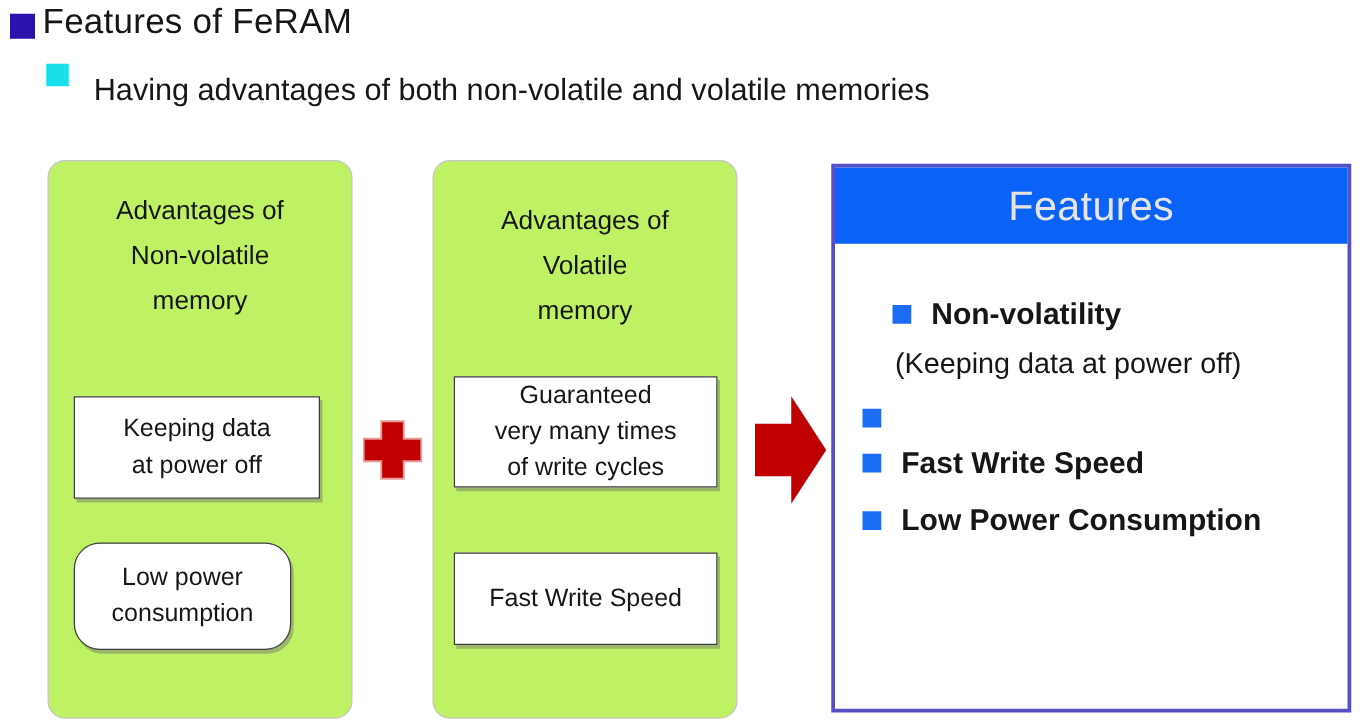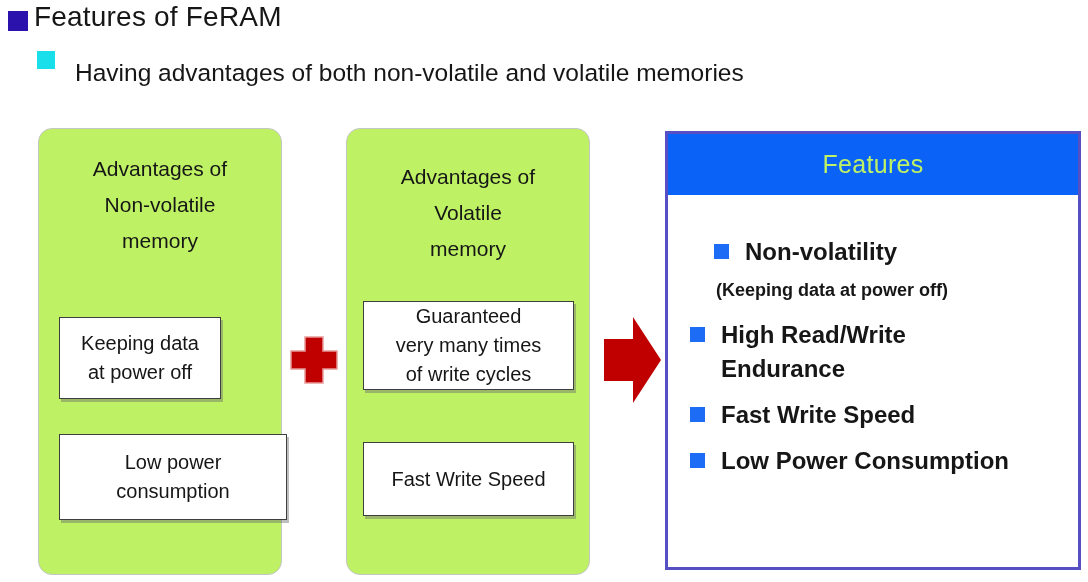--- a/index.html
+++ b/index.html
@@ -44,53 +44,53 @@
   #panel-volatile .panel-title { margin-top:30px; }
 
   .white-box {
     position:absolute; background:#ffffff;
     border:1.3px solid #3E3E3E;
     box-shadow:2px 3px 0 rgba(110,110,110,0.45);
     display:flex; align-items:center; justify-content:center;
     text-align:center; white-space:pre-line;
     font-size:20px; line-height:1.45; box-sizing:border-box;
   }
-  #box-keeping    { left:20px; top:188px; width:162px; height:82px; }
-  #box-lowpower   { left:20px; top:305px; width:228px; height:86px; }
+  #box-keeping    { left:20px; top:188px; width:197px; height:82px; }
+  #box-lowpower   { left:20px; top:305px; width:174px; height:86px;border-radius:21px; }
   #box-guaranteed { left:16px; top:172px; width:211px; height:89px; }
   #box-fastwrite  { left:16px; top:313px; width:211px; height:74px; }
 
   
   .op-plus  { position:absolute; left:290px; top:336px; color:var(--c-red); }
   .op-arrow { position:absolute; left:604px; top:317px; color:var(--c-red); }
 
   
   .features-panel {
     position:absolute; left:665px; top:131px; width:416px; height:439px;
     background:#ffffff; border:3px solid var(--c-panel_border_purple);
     box-sizing:border-box;
   }
   .features-header {
-    height:61px; background:var(--c-header_blue); color:#bef264;
+    height:61px; background:var(--c-header_blue); color:#e5e5e5;
     display:flex; align-items:center; justify-content:center;
-    font-size:25px; font-weight:500; letter-spacing:0.3px;
+    font-size:33px; font-weight:500; letter-spacing:0.3px;
   }
   .features-body { padding:40px 12px 0 22px; }
   .feat-item { display:flex; align-items:flex-start; margin-top:12px; }
   .feat-item.first { margin-top:0;padding-left:24px; }
   .feat-bullet {
     width:15px; height:15px; background:var(--c-item_bullet_blue);
     margin:9px 16px 0 0; flex:none;
   }
   .feat-label {
     font-weight:700; font-size:24px; line-height:34px; white-space:pre-line;
   }
   .feat-note {
-    margin:6px 0 0 26px; font-size:18px; line-height:31px;
-    font-weight:700; white-space:pre-line;
+    margin:6px 0 0 26px; font-size:23px; line-height:31px;
+    font-weight:400; white-space:pre-line;
   }
 </style>
 </head>
 <body>
 
 <div>
 
   <span class="title-bullet"></span>
   <h1 class="page-title">Features of FeRAM</h1>
   <span class="subtitle-bullet"></span>
@@ -133,22 +133,20 @@
     <div class="features-body">
 
       <div class="feat-item first">
         <span class="feat-bullet"></span>
         <span class="feat-label">Non-volatility</span>
       </div>
       <div class="feat-note">(Keeping data at power off)</div>
 
       <div class="feat-item">
         <span class="feat-bullet"></span>
-        <span class="feat-label">High Read/Write
-Endurance</span>
       </div>
 
       <div class="feat-item">
         <span class="feat-bullet"></span>
         <span class="feat-label">Fast Write Speed</span>
       </div>
 
       <div class="feat-item">
         <span class="feat-bullet"></span>
         <span class="feat-label">Low Power Consumption</span>

